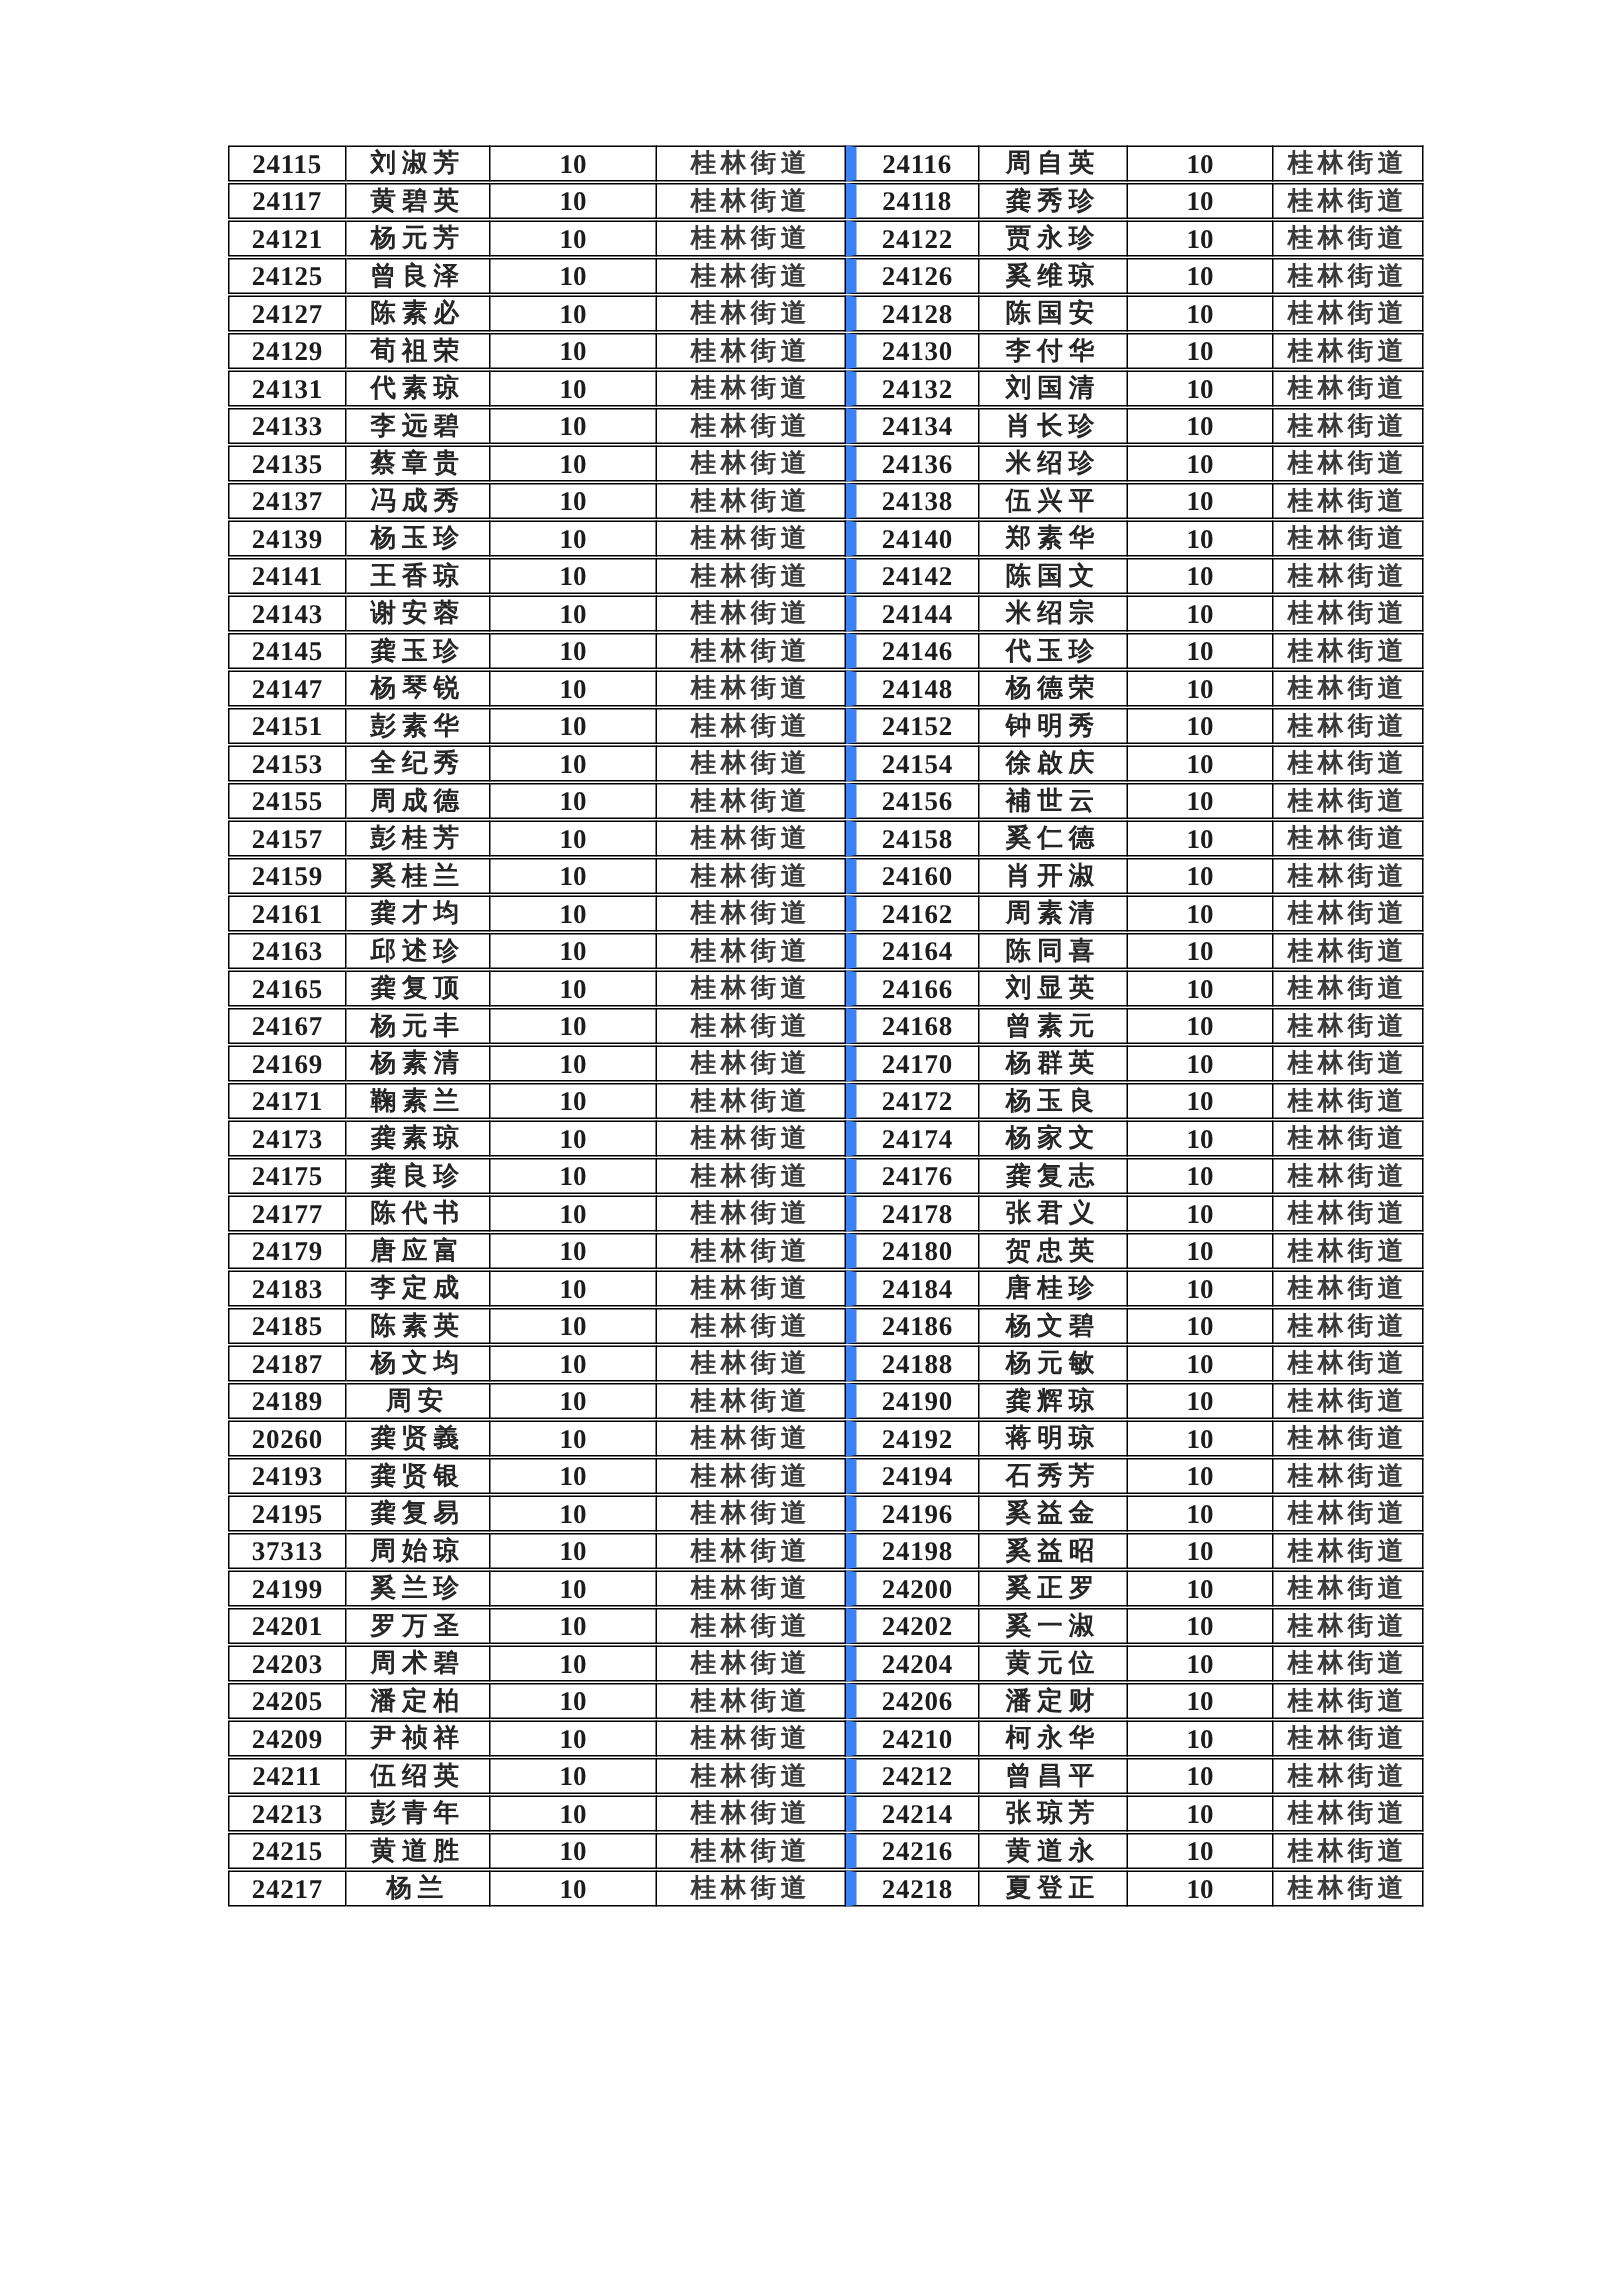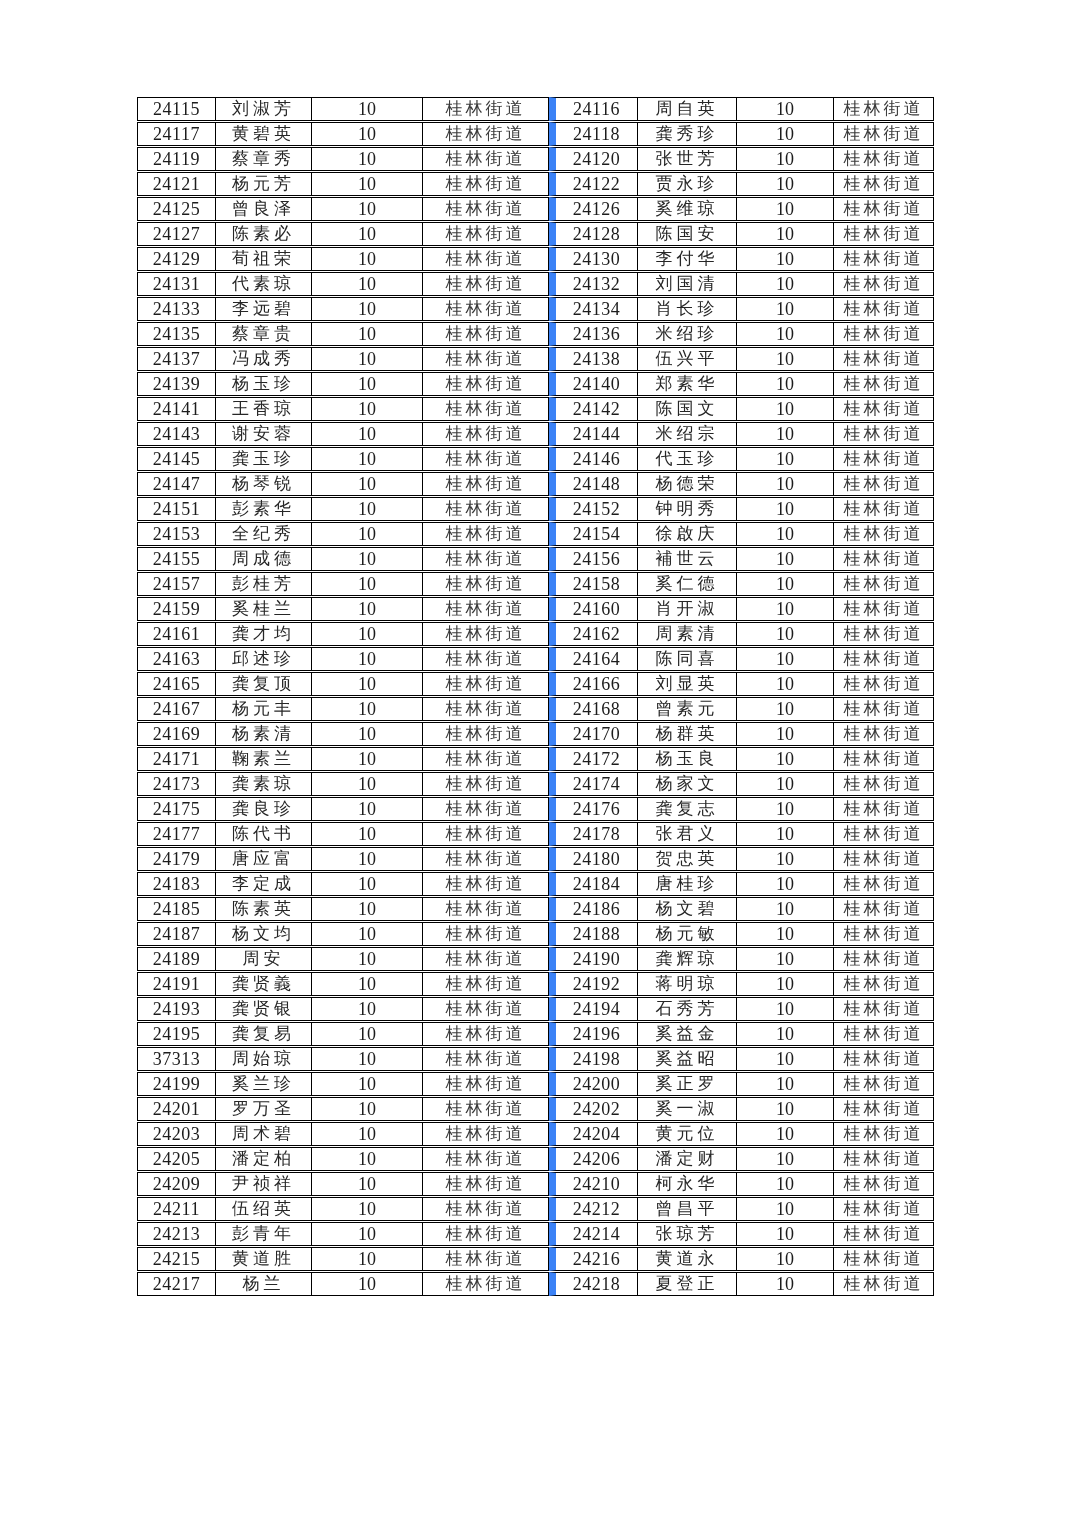--- a/index.html
+++ b/index.html
@@ -7,25 +7,26 @@
     position: relative;
     width: 1074px;
     height: 1520px;
     background: #ffffff;
     font-family: "Liberation Serif", "DejaVu Serif", serif;
     color: #1c1c1c;
     overflow: hidden;
   }
   table.roster {
     position: absolute;
-    left: 137px;
+    left: 152px;
     top: 96px;
     border-collapse: separate;
     border-spacing: 0 1px;
     table-layout: fixed;
+    font-weight: bold;
   }
   table.roster td {
     border: 1px solid #000000;
     border-left: none;
     height: 22px;
     padding: 0;
     text-align: center;
     vertical-align: middle;
     white-space: nowrap;
     overflow: hidden;
@@ -70,30 +71,20 @@
           <td class="c-id">24117</td>
           <td class="c-name">黄碧英</td>
           <td class="c-amount">10</td>
           <td class="c-district">桂林街道</td>
           <td class="c-id half-start">24118</td>
           <td class="c-name">龚秀珍</td>
           <td class="c-amount">10</td>
           <td class="c-district">桂林街道</td>
         </tr>
         <tr>
-          <td class="c-id">24119</td>
-          <td class="c-name">蔡章秀</td>
-          <td class="c-amount">10</td>
-          <td class="c-district">桂林街道</td>
-          <td class="c-id half-start">24120</td>
-          <td class="c-name">张世芳</td>
-          <td class="c-amount">10</td>
-          <td class="c-district">桂林街道</td>
-        </tr>
-        <tr>
           <td class="c-id">24121</td>
           <td class="c-name">杨元芳</td>
           <td class="c-amount">10</td>
           <td class="c-district">桂林街道</td>
           <td class="c-id half-start">24122</td>
           <td class="c-name">贾永珍</td>
           <td class="c-amount">10</td>
           <td class="c-district">桂林街道</td>
         </tr>
         <tr>
@@ -400,21 +391,21 @@
           <td class="c-id">24189</td>
           <td class="c-name">周安</td>
           <td class="c-amount">10</td>
           <td class="c-district">桂林街道</td>
           <td class="c-id half-start">24190</td>
           <td class="c-name">龚辉琼</td>
           <td class="c-amount">10</td>
           <td class="c-district">桂林街道</td>
         </tr>
         <tr>
-          <td class="c-id">24191</td>
+          <td class="c-id">20260</td>
           <td class="c-name">龚贤義</td>
           <td class="c-amount">10</td>
           <td class="c-district">桂林街道</td>
           <td class="c-id half-start">24192</td>
           <td class="c-name">蒋明琼</td>
           <td class="c-amount">10</td>
           <td class="c-district">桂林街道</td>
         </tr>
         <tr>
           <td class="c-id">24193</td>

